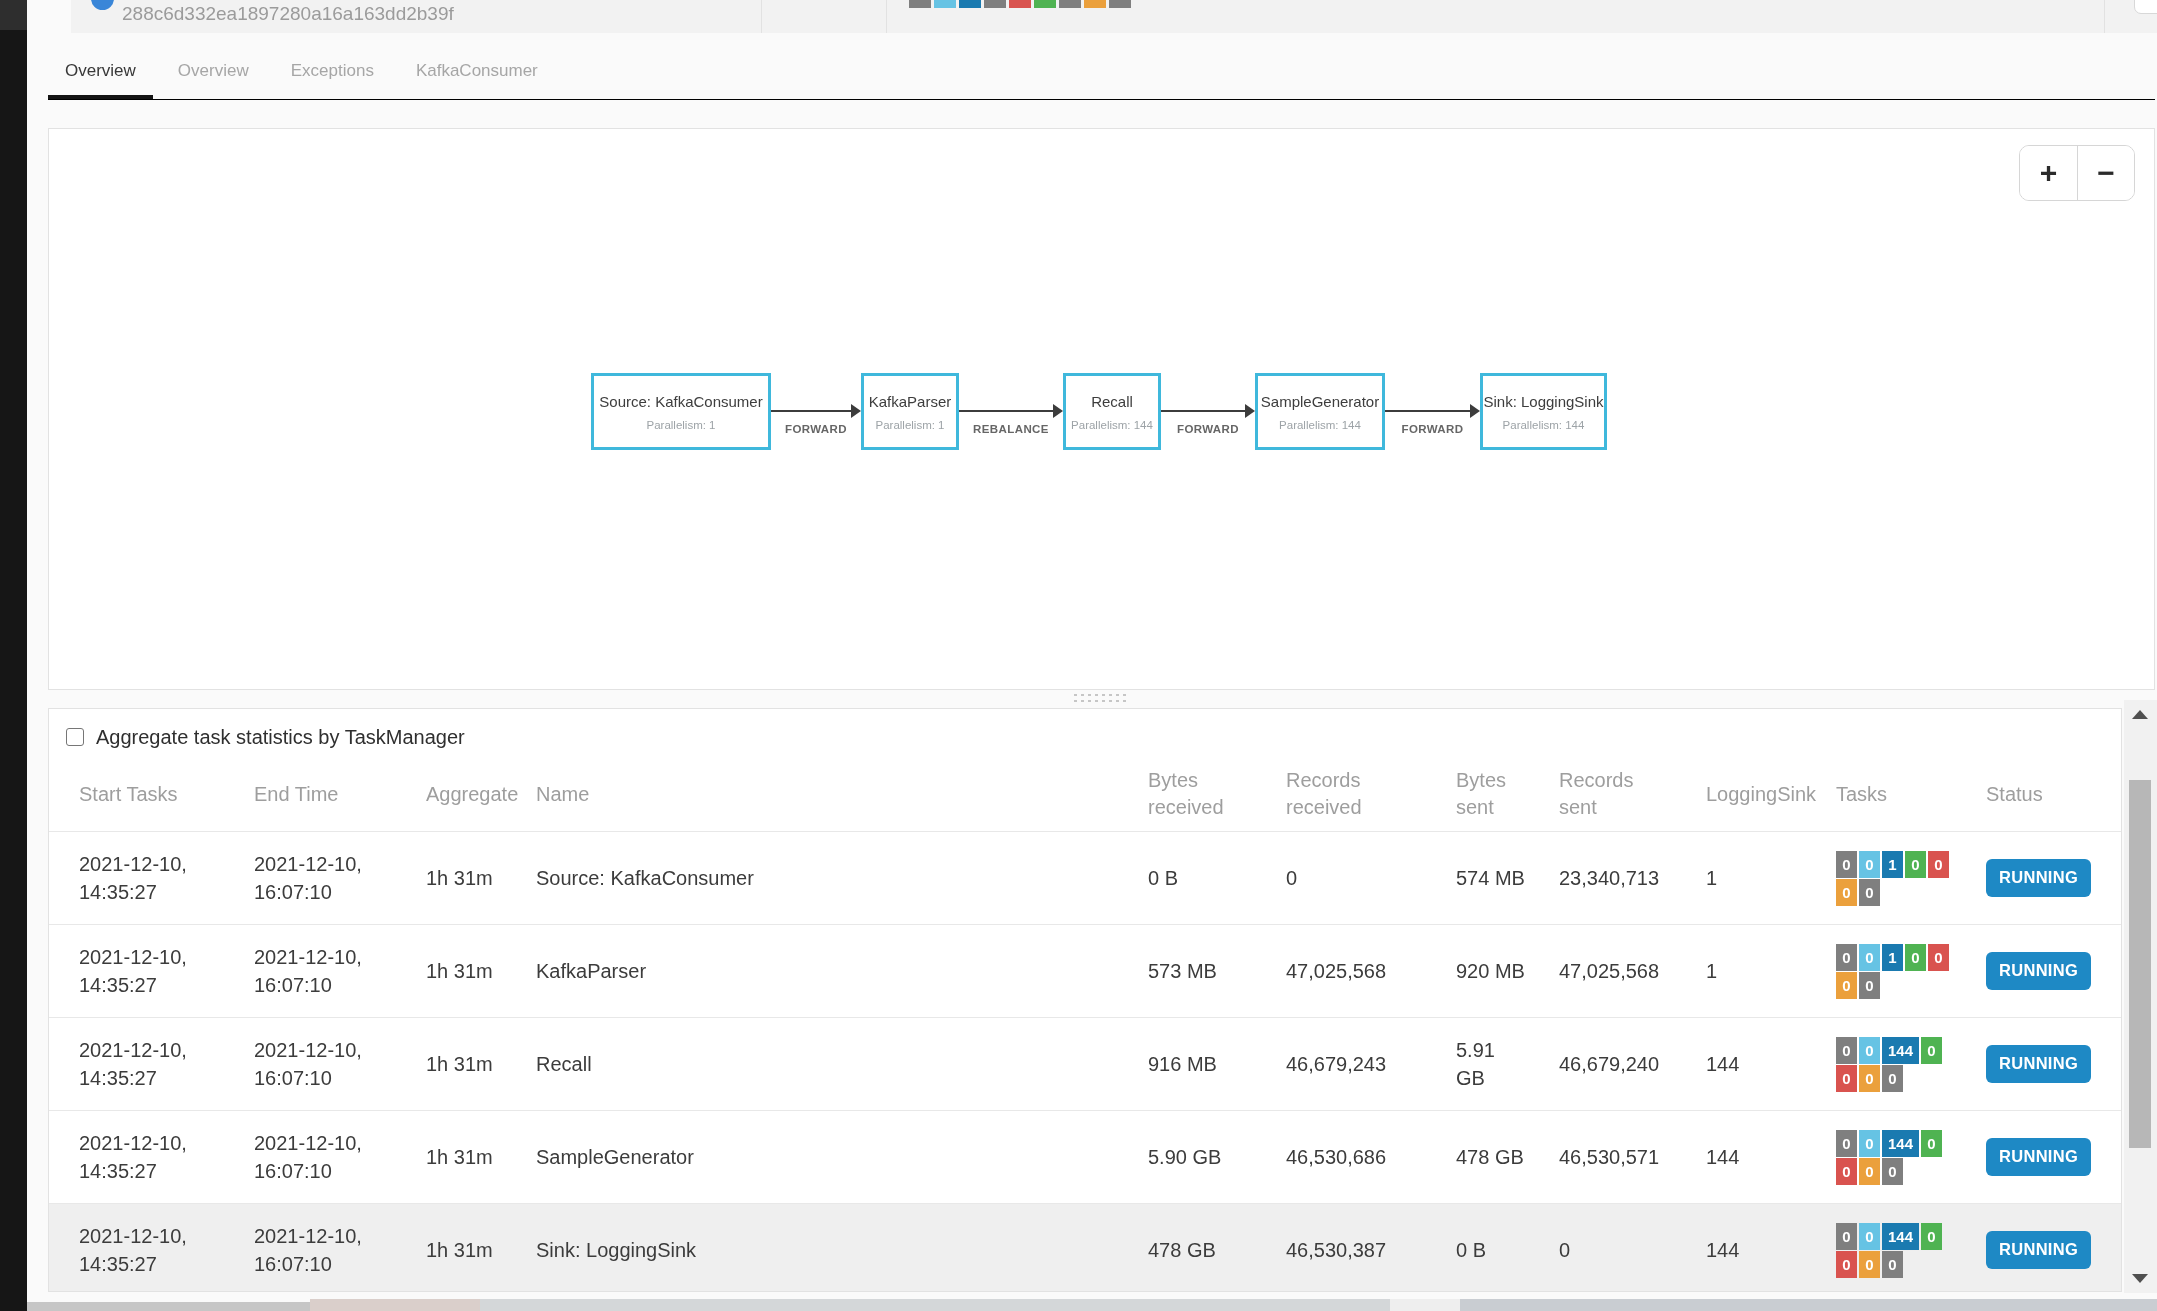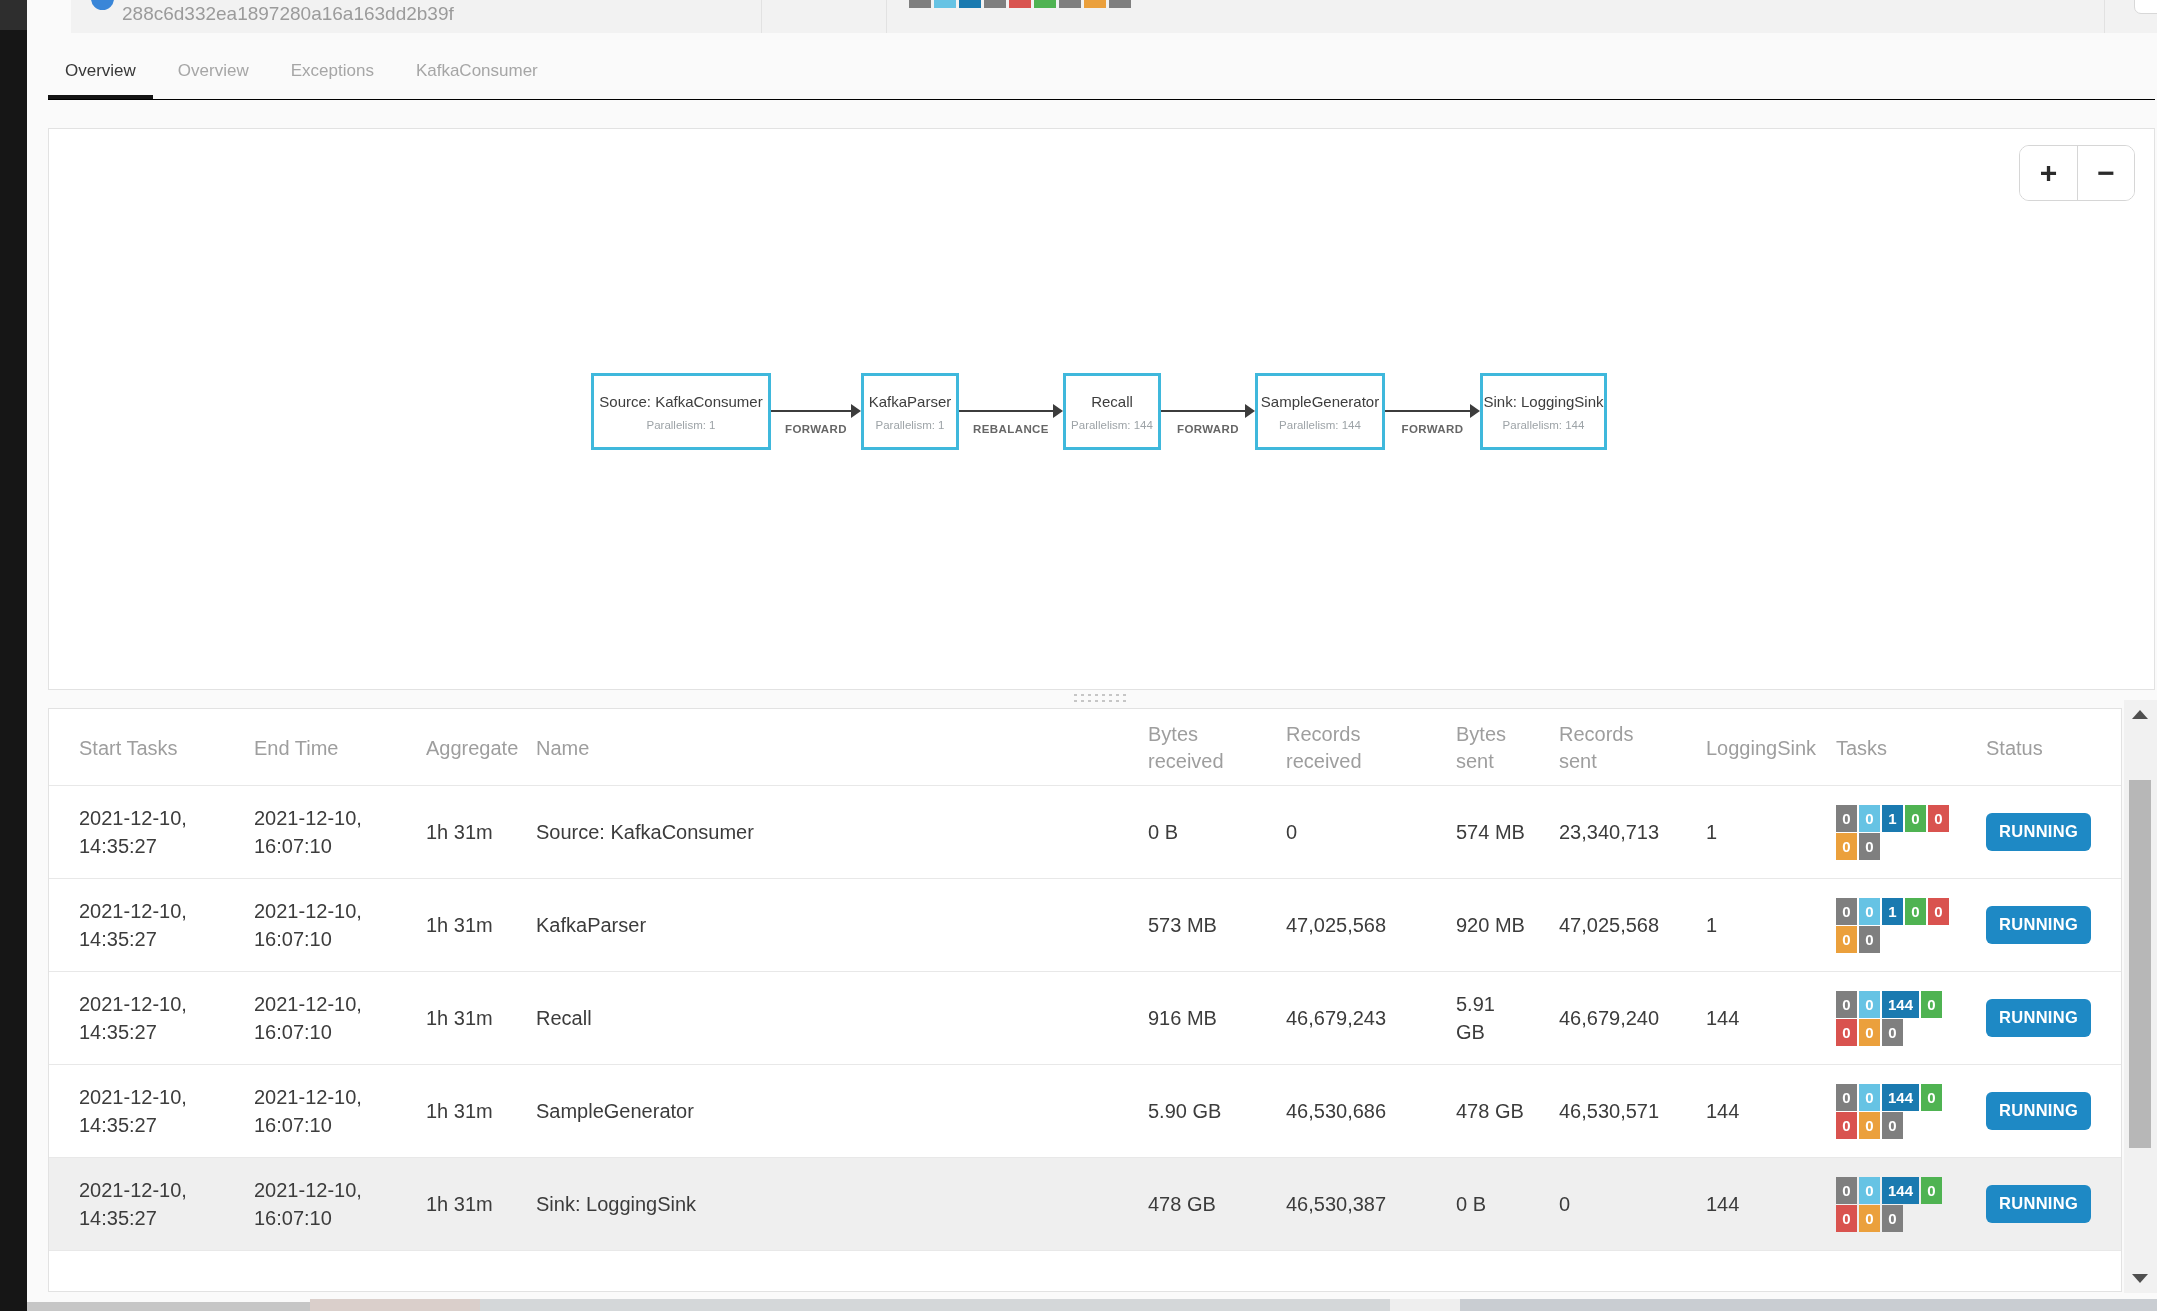--- a/index.html
+++ b/index.html
@@ -133,20 +133,24 @@
       <div class="gedge-arrow" style="left: 1196px;"></div>
       <div class="gedge-label" style="left: 1089px;">FORWARD</div>
       <div class="gedge-line" style="left: 1336px; width: 86px;"></div>
       <div class="gedge-arrow" style="left: 1421px;"></div>
       <div class="gedge-label" style="left: 1313.5px;">FORWARD</div>
     </div>
 
   <div class="splitter"></div>
 
   <div class="table-card">
+    <div class="agg-row">
+      <span class="checkbox"></span>
+      <span class="agg-label">Aggregate task statistics by TaskManager</span>
+    </div>
     <table class="stats">
       <colgroup>
         <col style="width:175px">
           <col style="width:172px">
           <col style="width:110px">
           <col style="width:612px">
         <col style="width:138px">
           <col style="width:170px">
           <col style="width:103px">
           <col style="width:147px">

